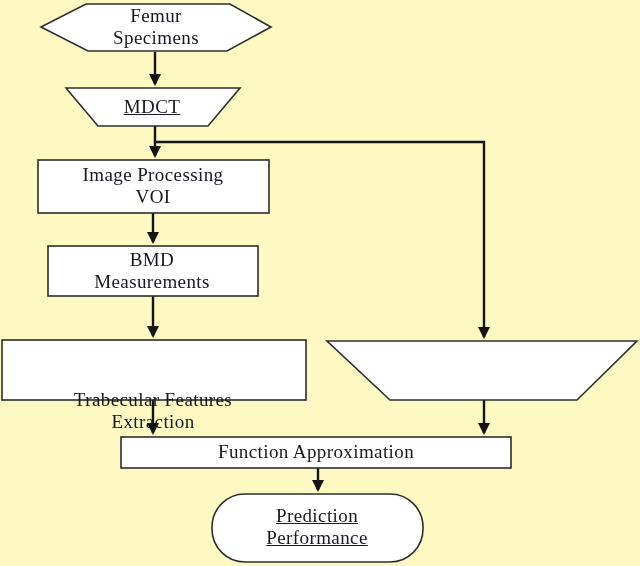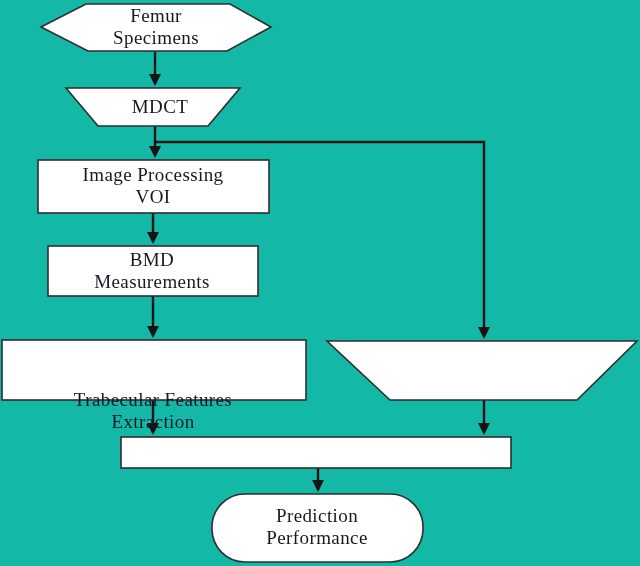--- a/index.html
+++ b/index.html
@@ -4,21 +4,21 @@
 <style>
   html, body {
     margin: 0;
     padding: 0;
     background: #ffffff;
   }
   .canvas {
     position: relative;
     width: 640px;
     height: 566px;
-    background: #14b8a6;
+    background: #fef9c3;
     font-family: "Liberation Serif", "DejaVu Serif", serif;
     overflow: hidden;
   }
   .canvas svg {
     position: absolute;
     left: 0;
     top: 0;
   }
   .node-label {
     position: absolute;
@@ -68,29 +68,30 @@
     <rect class="shape" x="48" y="246" width="210" height="50"></rect>
     <rect class="shape" x="2" y="340" width="304" height="60"></rect>
     <polygon class="shape" points="327,341 637,341 577,400 390,400"></polygon>
     <rect class="shape" x="121" y="437" width="390" height="31"></rect>
     <rect class="shape" x="212" y="494" width="211" height="68" rx="33" ry="33"></rect>
   </svg>
 
   <div class="node-label" style="left:156px; top:27px;">Femur
 Specimens</div>
 
-  <div class="node-label" style="left:160px; top:107px;">MDCT</div>
+  <div class="node-label" style="left:152px; top:107px;text-decoration:underline;">MDCT</div>
 
   <div class="node-label" style="left:153px; top:186px;">Image Processing
 VOI</div>
 
   <div class="node-label" style="left:152px; top:271px;">BMD
 Measurements</div>
 
   <div class="node-label" style="left:153px; top:370px;margin-top:41px;">Trabecular Features
 Extraction</div>
 
 
+  <div class="node-label" style="left:316px; top:452px;">Function Approximation</div>
 
-  <div class="node-label" style="left:317px; top:527px;">Prediction
+  <div class="node-label" style="left:317px; top:527px;text-decoration:underline;">Prediction
 Performance</div>
 
 </div>
 
 </body></html>

